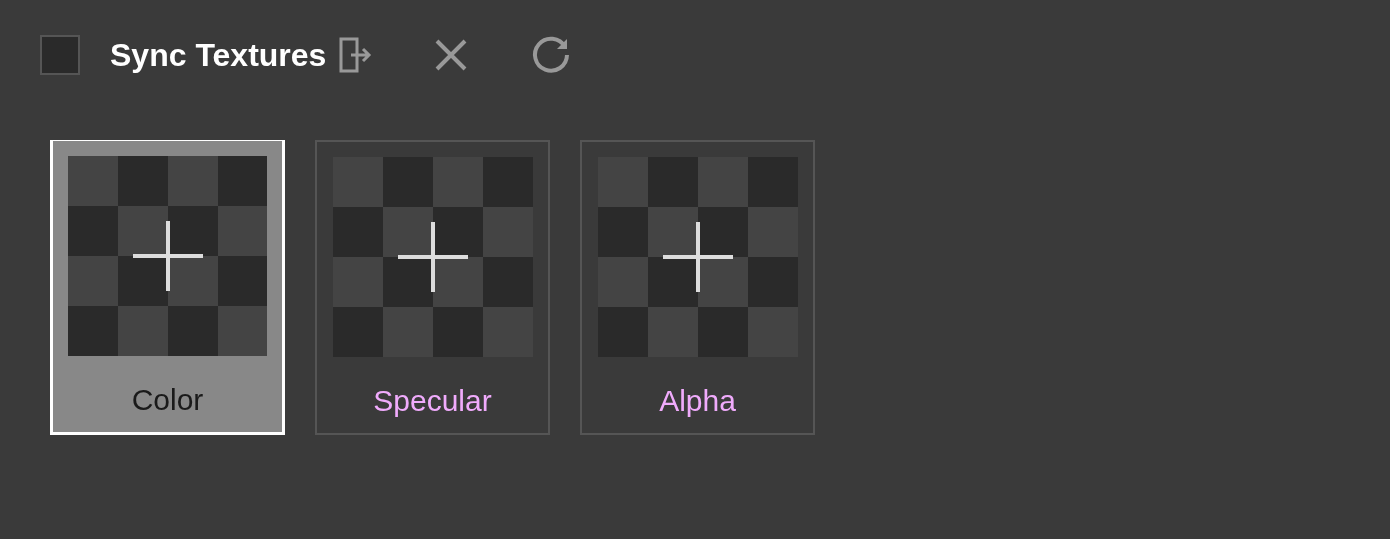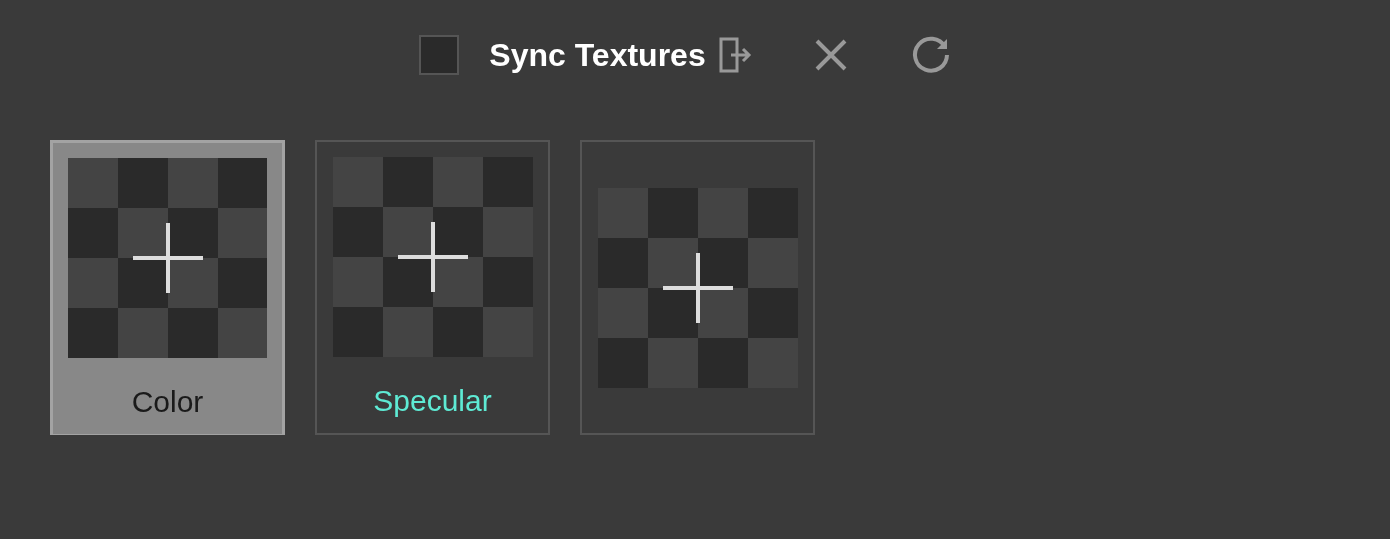--- a/index.html
+++ b/index.html
@@ -13,21 +13,21 @@
       font-family: 'Segoe UI', Arial, sans-serif;
       width: 1390px;
       height: 539px;
       overflow: hidden;
     }
     
     .header {
       display: flex;
       align-items: center;
       padding: 30px 40px 10px 40px;
-      justify-content: center;
+      justify-content: flex-start;
     }
     
     .header-left {
       display: flex;
       align-items: center;
       gap: 30px;
     }
     
     .checkbox {
       width: 40px;
@@ -74,21 +74,22 @@
       width: 235px;
       height: 295px;
       border: 2px solid #555;
       display: flex;
       flex-direction: column;
       cursor: pointer;
       background-color: #3a3a3a;
     }
     
     .texture-slot.selected {
-      border: 3px solid #a3a3a3;
+      border: 3px solid #ffffff;
+      justify-content: flex-end;
     }
     
     .slot-preview-wrapper {
       flex: 1;
       padding: 15px;
       display: flex;
       align-items: center;
       justify-content: center;
     }
     
@@ -137,21 +138,21 @@
     .plus-icon::after {
       width: 4px;
       height: 70px;
       top: -35px;
       left: -2px;
     }
     
     .slot-label {
       padding: 12px 0 15px 0;
       text-align: center;
-      color: #5eead4;
+      color: #f0abfc;
       font-size: 30px;
       font-weight: 400;
     }
     
     .texture-slot.selected .slot-label {
       background-color: #888;
       color: #1a1a1a;
     }
   </style>
 </head>
@@ -201,15 +202,16 @@
     </div>
     <div class="slot-label">Specular</div>
   </div>
 
   <div class="texture-slot">
     <div class="slot-preview-wrapper">
       <div class="checker-board">
         <div class="plus-icon"></div>
       </div>
     </div>
+    <div class="slot-label">Alpha</div>
   </div>
 
 </div>
 
 </body></html>

